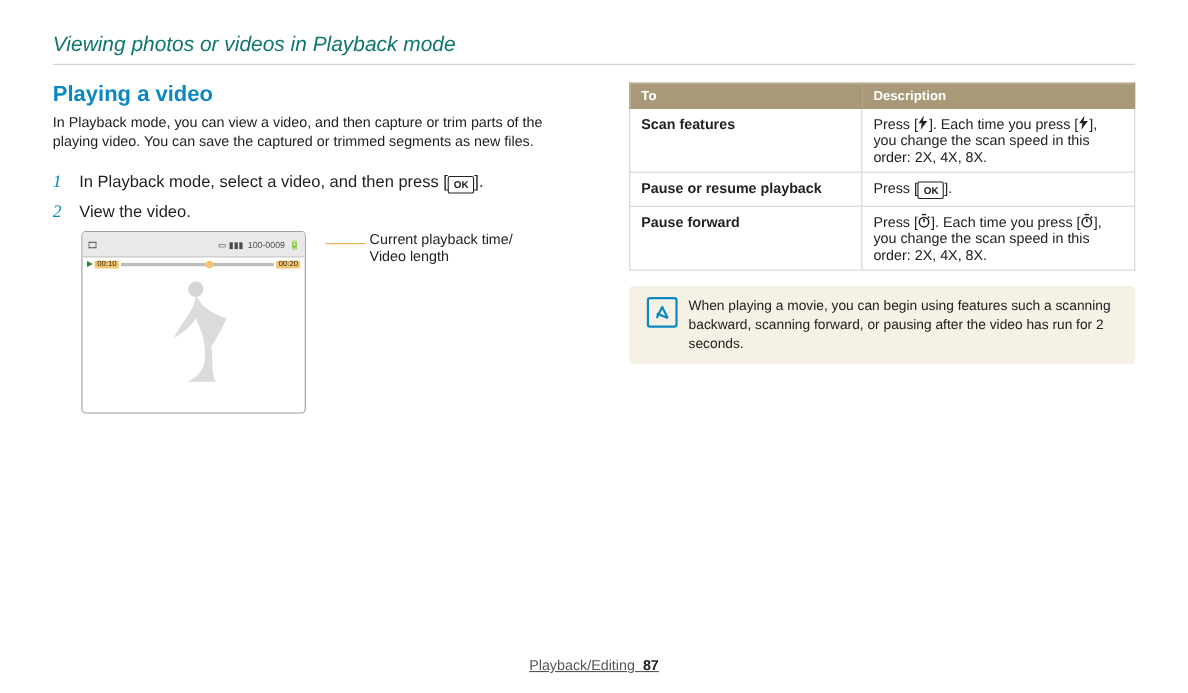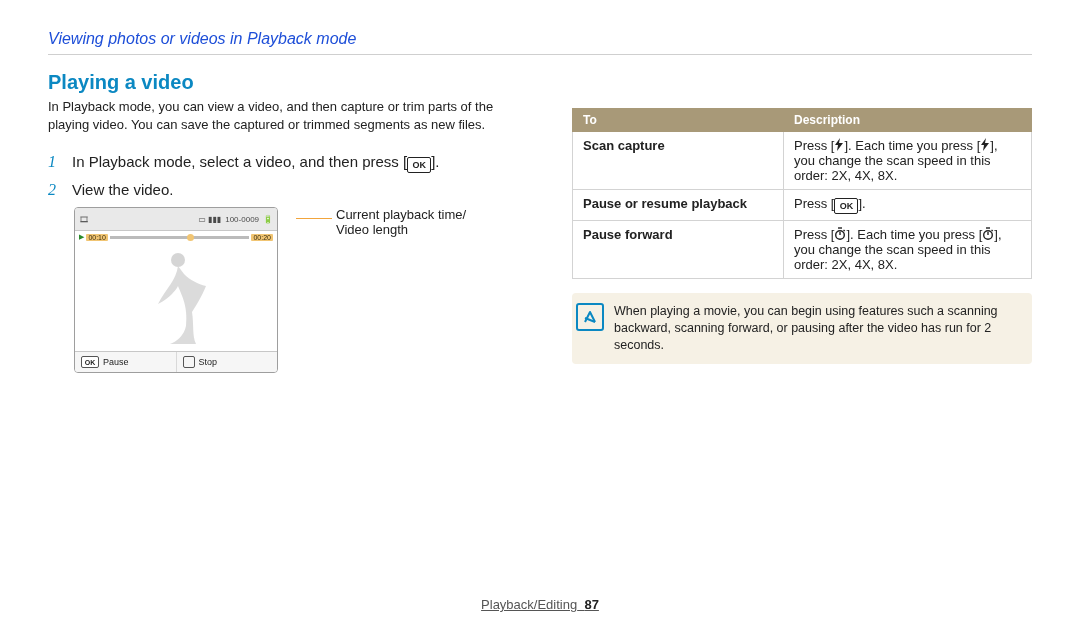--- a/index.html
+++ b/index.html
@@ -11,35 +11,35 @@
     color: #222;
     background: #fff;
     box-sizing: border-box;
     position: relative;
   }
   .page {
     padding: 30px 48px 20px 48px;
   }
   .running-head {
     font-style: italic;
-    color: #1d4ed8;
-    font-size: 16px;
+    color: #0f766e;
+    font-size: 19px;
     margin-bottom: 6px;
   }
   .rule {
     border: none;
     border-top: 1px solid #cfcfcf;
     margin: 0 0 16px 0;
   }
   .cols {
     display: flex;
     gap: 44px;
   }
   .col-left { width: 480px; }
-  .col-right { flex: 1; margin-top: 37px; }
+  .col-right { flex: 1; }
   .section-title {
     color: #0b88c2;
     font-weight: 600;
     font-size: 20px;
     margin: 0 0 4px 0;
   }
   .intro {
     font-size: 13px;
     line-height: 1.35;
     margin: 0 0 20px 0;
@@ -151,21 +151,21 @@
     vertical-align: top;
   }
   table.desc td.first { font-weight: 600; width: 190px; }
   .icon-slot{display:inline-block;line-height:1;vertical-align:-1px;}
   .okinline{display:inline-flex;align-items:center;justify-content:center;width:22px;height:14px;border:1px solid #222;border-radius:2px;font-size:9px;font-weight:800;vertical-align:-1px;}
 
   .note {
     display:flex;gap:10px;
     background:#f6f1e5;
     border-radius:4px;
-    padding:10px 4px;
+    padding:10px 16px;
     margin-top:14px;
     font-size:12.5px;
     line-height:1.35;
   }
   .note-icon{
     width:24px;height:24px;border:2px solid #0b88c2;border-radius:3px;
     display:flex;align-items:center;justify-content:center;flex:none;
   }
   .note-icon svg{display:block;}
 
@@ -214,49 +214,39 @@
             <span class="timechip">00:10</span>
             <div class="track"></div>
             <span class="timechip">00:20</span>
           </div>
           <div class="dancer">
             <svg width="80" height="100" viewBox="0 0 80 100">
               <circle cx="42" cy="14" r="7" fill="#888"></circle>
               <path d="M42 20 C40 35 30 42 22 58 C34 52 40 44 42 40 C46 50 52 60 50 80 C48 90 40 96 34 98 L60 98 C56 90 58 78 56 66 C60 60 66 50 70 40 C62 38 54 34 48 28 Z" fill="#999"></path>
             </svg>
           </div>
-          <div class="screen-bot">
-            <div class="b">
-              <span class="okbadge">OK</span>
-              <span>Pause</span>
-            </div>
-            <div class="b">
-              <span style="display:inline-block;width:10px;height:10px;border:1px solid #555;border-radius:2px;"></span>
-              <span>Stop</span>
-            </div>
-          </div>
         </div>
         <div style="display:flex;gap:4px;align-items:flex-start;">
           <div class="calloutline"></div>
           <div class="callout">Current playback time/<br>Video length</div>
         </div>
       </div>
     </div>
 
     <div class="col-right">
       <table class="desc">
         <thead>
           <tr>
             <th>To</th>
             <th>Description</th>
           </tr>
         </thead>
         <tbody id="tbody">
             <tr>
-              <td class="first">Scan capture</td>
+              <td class="first">Scan features</td>
               <td>Press [<span class="icon-slot"><svg width="10" height="13" viewBox="0 0 10 13">
                     <path d="M6 0 L1 7 L4 7 L3 13 L9 5 L5 5 Z" fill="#222"></path>
                   </svg></span>]. Each time you press [<span class="icon-slot"><svg width="10" height="13" viewBox="0 0 10 13">
                     <path d="M6 0 L1 7 L4 7 L3 13 L9 5 L5 5 Z" fill="#222"></path>
                   </svg></span>], you change the scan speed in this order: 2X, 4X, 8X.</td>
             </tr>
             <tr>
               <td class="first">Pause or resume playback</td>
               <td>Press [<span class="okinline">OK</span>].</td>
             </tr>

